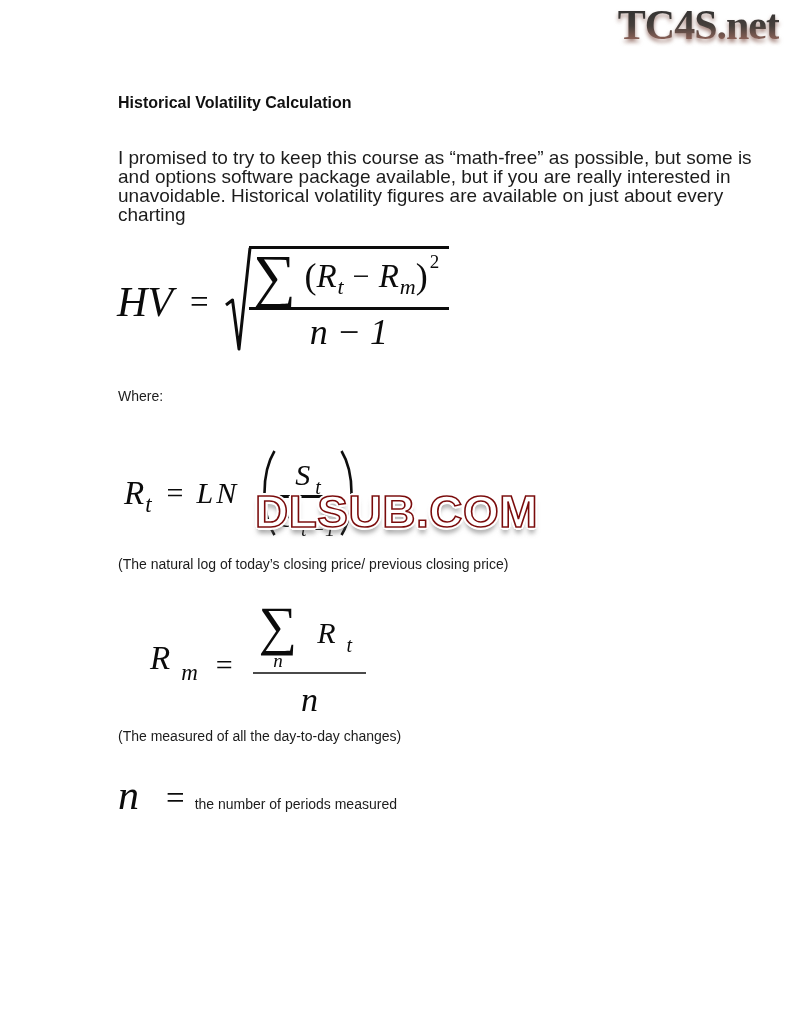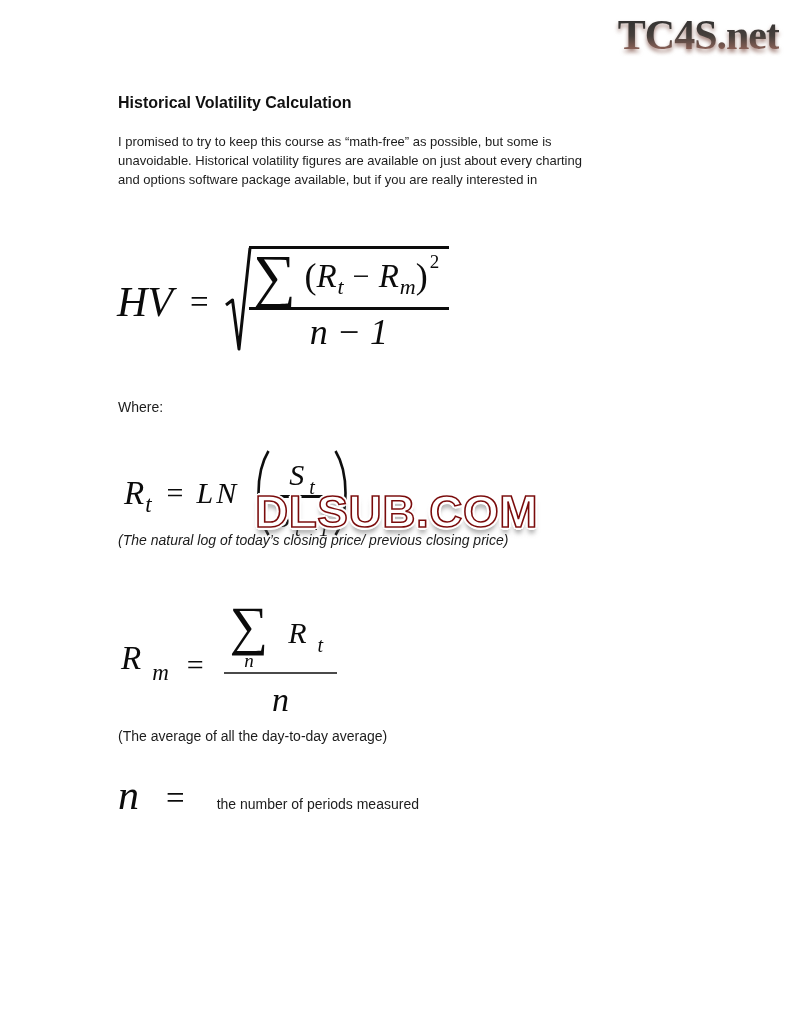--- a/index.html
+++ b/index.html
@@ -6,37 +6,37 @@
   html,body { background:#ffffff; }
   body {
     width:791px; height:1024px; position:relative; overflow:hidden;
     font-family:"Liberation Sans", sans-serif;
     color:var(--text-color, #1c1c1c);
   }
   .page { position:absolute; inset:0; background:#ffffff; }
 
   
   .tc4s-logo {
-    position:absolute; top:12px; right:12px;
+    position:absolute; top:2px; right:12px;
     font-family:"Liberation Serif", serif; font-weight:bold;
     font-size:42px; letter-spacing:-1px; line-height:1.1;
     color:var(--logo-top, #3a3a3a);
     background:linear-gradient(180deg, #2e2e2e 8%, #46403c 52%, var(--logo-bottom,#94655a) 86%, #a8786c 100%);
     -webkit-background-clip:text; background-clip:text;
     -webkit-text-fill-color:transparent;
     filter:drop-shadow(0 3px 2px rgba(130,85,75,0.75));
     text-align:right;
   }
 
   
   .title { position:absolute; left:118px; top:94px; font-size:16px; font-weight:bold; color:#111; }
-  .para  { position:absolute; left:118px; top:132px; font-size:13px; line-height:19px; color:#1c1c1c; }
+  .para  { position:absolute; left:118px; top:148px; font-size:19px; line-height:19px; color:#1c1c1c; }
   .plain { position:absolute; left:118px; font-size:14px; color:#1c1c1c; }
-  .where    { top:399px; }
-  .caption1 { top:532px;font-style:italic; }
+  .where    { top:388px; }
+  .caption1 { top:556px; }
   .caption2 { top:728px; }
 
   
   .math { font-family:"Liberation Serif", serif; font-style:italic; color:#0b0b0b; }
   .up   { font-style:normal; }
   .sigma-font { font-family:"Liberation Serif","DejaVu Sans", serif; font-style:normal; }
 
   
   .hv-formula { position:absolute; left:117px; top:246px; display:flex; align-items:center; }
   .hv-lhs { font-size:42px; margin-right:17px;font-family:Liberation Serif, serif; }
@@ -55,46 +55,46 @@
   .hv-sub   { font-size:22px; line-height:1; display:inline-block; transform:translateY(11px); margin-left:1px; }
   .hv-minus { font-size:30px; font-style:normal; margin:0 9px; line-height:1; }
   .hv-sup   { font-size:19px; line-height:1; display:inline-block; transform:translateY(-15px); margin-left:2px; }
   .frac-den { font-size:36px; padding-top:4px; line-height:1; }
 
   
   .rt-formula { position:absolute; left:124px; top:447px; display:flex; align-items:center; height:92px; }
   .var-lg { font-size:33px; line-height:1; }
   .sub-lg { font-size:23px; line-height:1; display:inline-block; transform:translateY(11px); margin-left:1px; }
   .eq-md  { font-size:30px; font-style:normal; margin:0 13px 0 15px; }
-  .rt-fn  { font-size:30px; letter-spacing:3px; margin-right:16px; }
+  .rt-fn  { font-size:30px; letter-spacing:3px; margin-right:22px; }
   .paren-big { display:block; }
   .small-frac { display:flex; flex-direction:column; align-items:center; margin:0 2px; transform:translateY(3px); }
   .sf-num { border-bottom:3px solid #0e0e0e; padding:0 16px 5px 16px; }
   .sf-den { padding-top:4px; }
   .var-md { font-size:30px; line-height:1; }
   .sub-md { font-size:20px; line-height:1; display:inline-block; transform:translateY(9px); margin-left:1px; }
 
   
   .rm-formula { position:absolute; left:121px; top:602px; display:flex; align-items:flex-start; }
-  .rm-lhs { margin-top:40px; }
+  .rm-lhs { margin-top:40px;margin-left:29px; }
   .rm-sub-gap { margin-left:7px; }
   .rm-eq { font-size:30px; font-style:normal; margin:46px 20px 0 18px; }
   .rm-frac { display:flex; flex-direction:column; align-items:center; }
   .rm-num { display:flex; align-items:flex-start; border-bottom:2.5px solid #4a4a4a; padding:2px 14px 2px 6px; }
   .sigma-col { display:flex; flex-direction:column; align-items:center; }
   .rm-sigma { font-size:54px; line-height:0.82; }
   .rm-sigma-sub { font-size:19px; line-height:1; margin-top:3px; font-style:italic; }
   .rm-term { margin:14px 0 0 20px; }
   .rm-den { font-size:34px; padding-top:9px; line-height:1; }
 
   
   .n-line { position:absolute; left:118px; top:772px; display:flex; align-items:baseline; }
   .n-sym  { font-size:42px; line-height:1.1; }
   .n-eq   { font-size:33px; font-style:normal; margin-left:27px; }
-  .n-text { font-family:"Liberation Sans", sans-serif; font-size:14px; margin-left:32px; color:#1c1c1c; }
+  .n-text { font-family:"Liberation Sans", sans-serif; font-size:14px; margin-left:10px; color:#1c1c1c; }
 
   
   .dlsub-watermark {
     position:absolute; left:255px; top:489px;
     font-family:"Liberation Sans", sans-serif; font-weight:bold;
     font-size:46px; letter-spacing:0.5px; line-height:1; white-space:nowrap;
     transform:scaleY(0.95);
     color:var(--dlsub-red, #c41414);
     background:linear-gradient(180deg, #ef6a4e 0%, #e03226 30%, var(--dlsub-red,#c41414) 58%, #a30d0d 100%);
     -webkit-background-clip:text; background-clip:text;
@@ -124,22 +124,22 @@
 <body>
 
 <div class="page">
 
   <div class="tc4s-logo">TC4S.net</div>
 
   <div class="title">Historical Volatility Calculation</div>
 
   <div class="para">
     <div>I promised to try to keep this course as “math-free” as possible, but some is</div>
+    <div>and options software package available, but if you are really interested in</div>
     <div>unavoidable. Historical volatility figures are available on just about every charting</div>
-    <div>and options software package available, but if you are really interested in</div>
   </div>
 
   <div class="hv-formula math">
     <span class="hv-lhs">HV</span>
     <span class="hv-eq">=</span>
     <div class="sqrt">
       <svg class="radical-svg" width="27" height="112" viewBox="0 0 27 112">
         <path d="M1 59 L7.5 54 L14 103 L25 2" fill="none" stroke="#0c0c0c" stroke-width="3" stroke-linejoin="round"></path>
       </svg>
       <div class="radicand">
@@ -200,21 +200,21 @@
         </span>
         <span class="rm-term">
           <span class="var-md">R</span>
           <span class="sub-md rm-sub-gap">t</span>
         </span>
       </div>
       <div class="rm-den">n</div>
     </div>
   </div>
 
-  <div class="plain caption2">(The average of all the day-to-day average)</div>
+  <div class="plain caption2">(The measured of all the day-to-day changes)</div>
 
   <div class="n-line">
     <span class="n-sym math">n</span>
     <span class="n-eq math">=</span>
     <span class="n-text">the number of periods measured</span>
   </div>
 
   <div class="dlsub-watermark">DLSUB.COM</div>
 
 </div>

